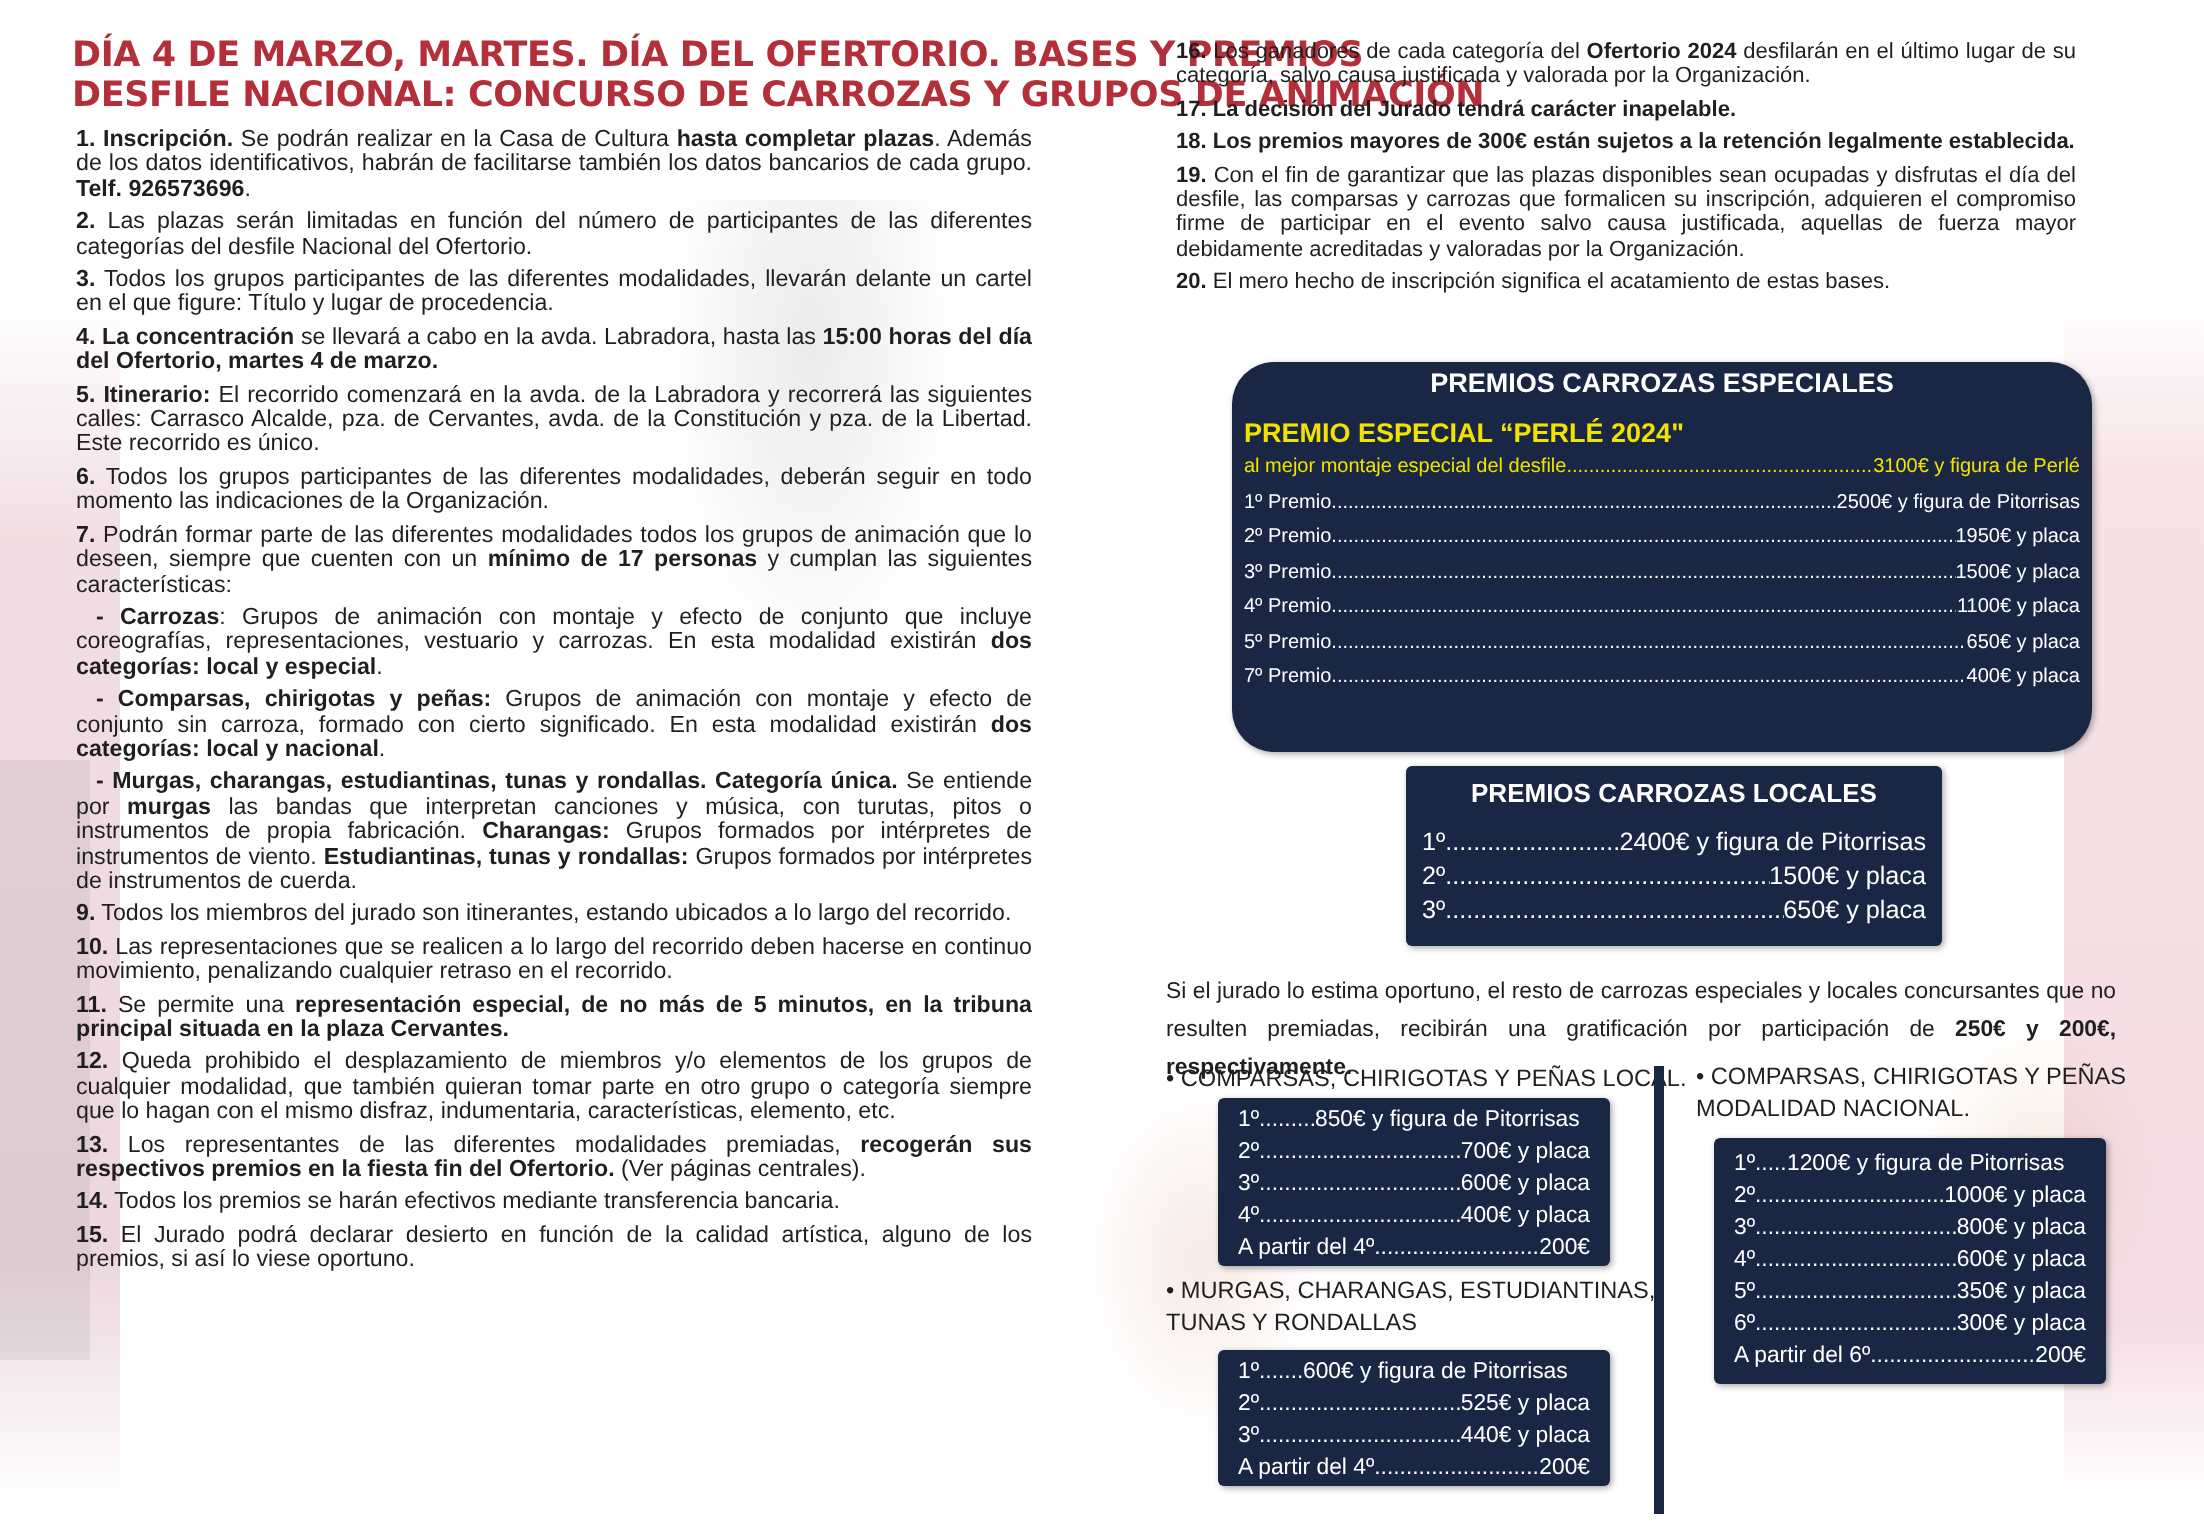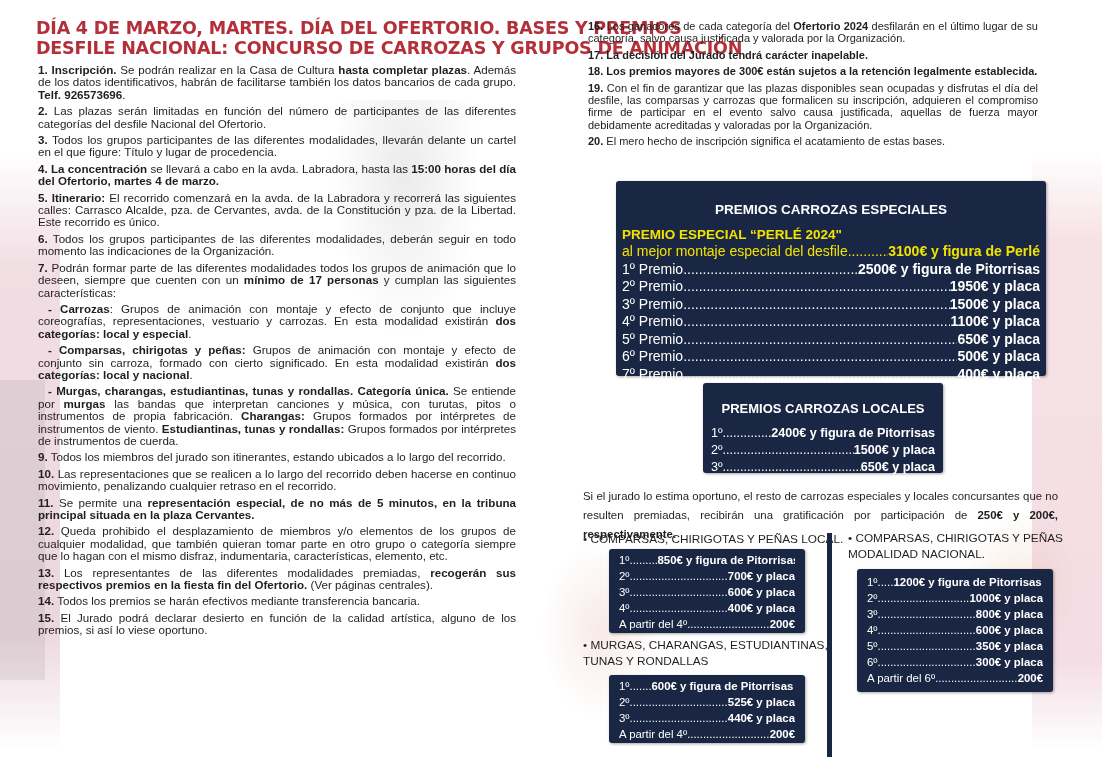--- a/index.html
+++ b/index.html
@@ -27,31 +27,31 @@
   .rule { font-size: 11.6px; line-height: 12.4px; text-align: justify; margin-top: 4px; }
   .rule:first-of-type { margin-top: 6px; }
   .sub { text-indent: 10px; }
   b { font-weight: bold; }
 
   
   .right-col { position: absolute; left: 588px; top: 20px; width: 450px; }
   .right-col .rule { font-size: 11px; line-height: 12.4px; }
 
   .box { background: #1a2744; color: #ffffff; border-radius: 3px; box-shadow: 1px 1px 3px rgba(0,0,0,0.35); }
-  .box-especial { position: absolute; left: 616px; top: 181px; width: 430px; height: 195px; padding: 19px 6px 0 6px; }
+  .box-especial { position: absolute; left: 616px; top: 181px; width: 430px; height: 195px; padding: 1px 6px 0 6px; border-radius: 21px; }
   .box-title { text-align: center; font-weight: bold; font-size: 13.5px; line-height: 20px; margin-bottom: 6px; }
   .yellow { color: #f2e200; }
-  .prize-line { font-size: 14px; line-height: 17.5px; display: flex; white-space: nowrap; overflow: hidden; }
+  .prize-line { font-size: 10px; line-height: 17.5px; display: flex; white-space: nowrap; overflow: hidden; }
   .prize-line .lbl { flex: 0 0 auto; }
   .prize-line .dots { flex: 1 1 auto; overflow: hidden; white-space: nowrap; }
   .prize-line .dots::after { content: "................................................................................................................................"; }
-  .prize-line .val { flex: 0 0 auto; font-weight: bold; }
+  .prize-line .val { flex: 0 0 auto; }
   .special-head { font-weight: bold; font-size: 13.5px; line-height: 17px; }
 
-  .box-locales { position: absolute; left: 703px; top: 383px; width: 240px; height: 90px; padding: 16px 8px; }
+  .box-locales { position: absolute; left: 703px; top: 383px; width: 268px; height: 90px; padding: 4px 8px; }
   .box-locales .box-title { margin-bottom: 6px; font-size: 13px; }
   .box-locales .prize-line { font-size: 12.6px; line-height: 17px; }
 
   .note { position: absolute; left: 583px; top: 487px; width: 475px; font-size: 11.4px; line-height: 19px; text-align: justify; }
 
   .cat-head { position: absolute; font-weight: normal; font-size: 11.8px; line-height: 16px; color: #1f1f1f; }
   .small-box { position: absolute; padding: 3px 10px; }
   .small-box .prize-line { font-size: 11.4px; line-height: 16px; }
 
   .divider { position: absolute; left: 827px; top: 533px; width: 5px; height: 224px; background: #1a2744; }
@@ -126,25 +126,20 @@
       <span class="lbl">4º Premio</span>
       <span class="dots"></span>
       <span class="val">1100€  y  placa</span>
     </div>
   <div class="prize-line">
       <span class="lbl">5º Premio</span>
       <span class="dots"></span>
       <span class="val">650€  y  placa</span>
     </div>
   <div class="prize-line">
-      <span class="lbl">6º Premio</span>
-      <span class="dots"></span>
-      <span class="val">500€  y  placa</span>
-    </div>
-  <div class="prize-line">
       <span class="lbl">7º Premio</span>
       <span class="dots"></span>
       <span class="val">400€  y  placa</span>
     </div>
 </div>
 
 <div class="box box-locales">
   <div class="box-title">PREMIOS CARROZAS LOCALES</div>
   <div class="prize-line">
       <span class="lbl">1º </span>

